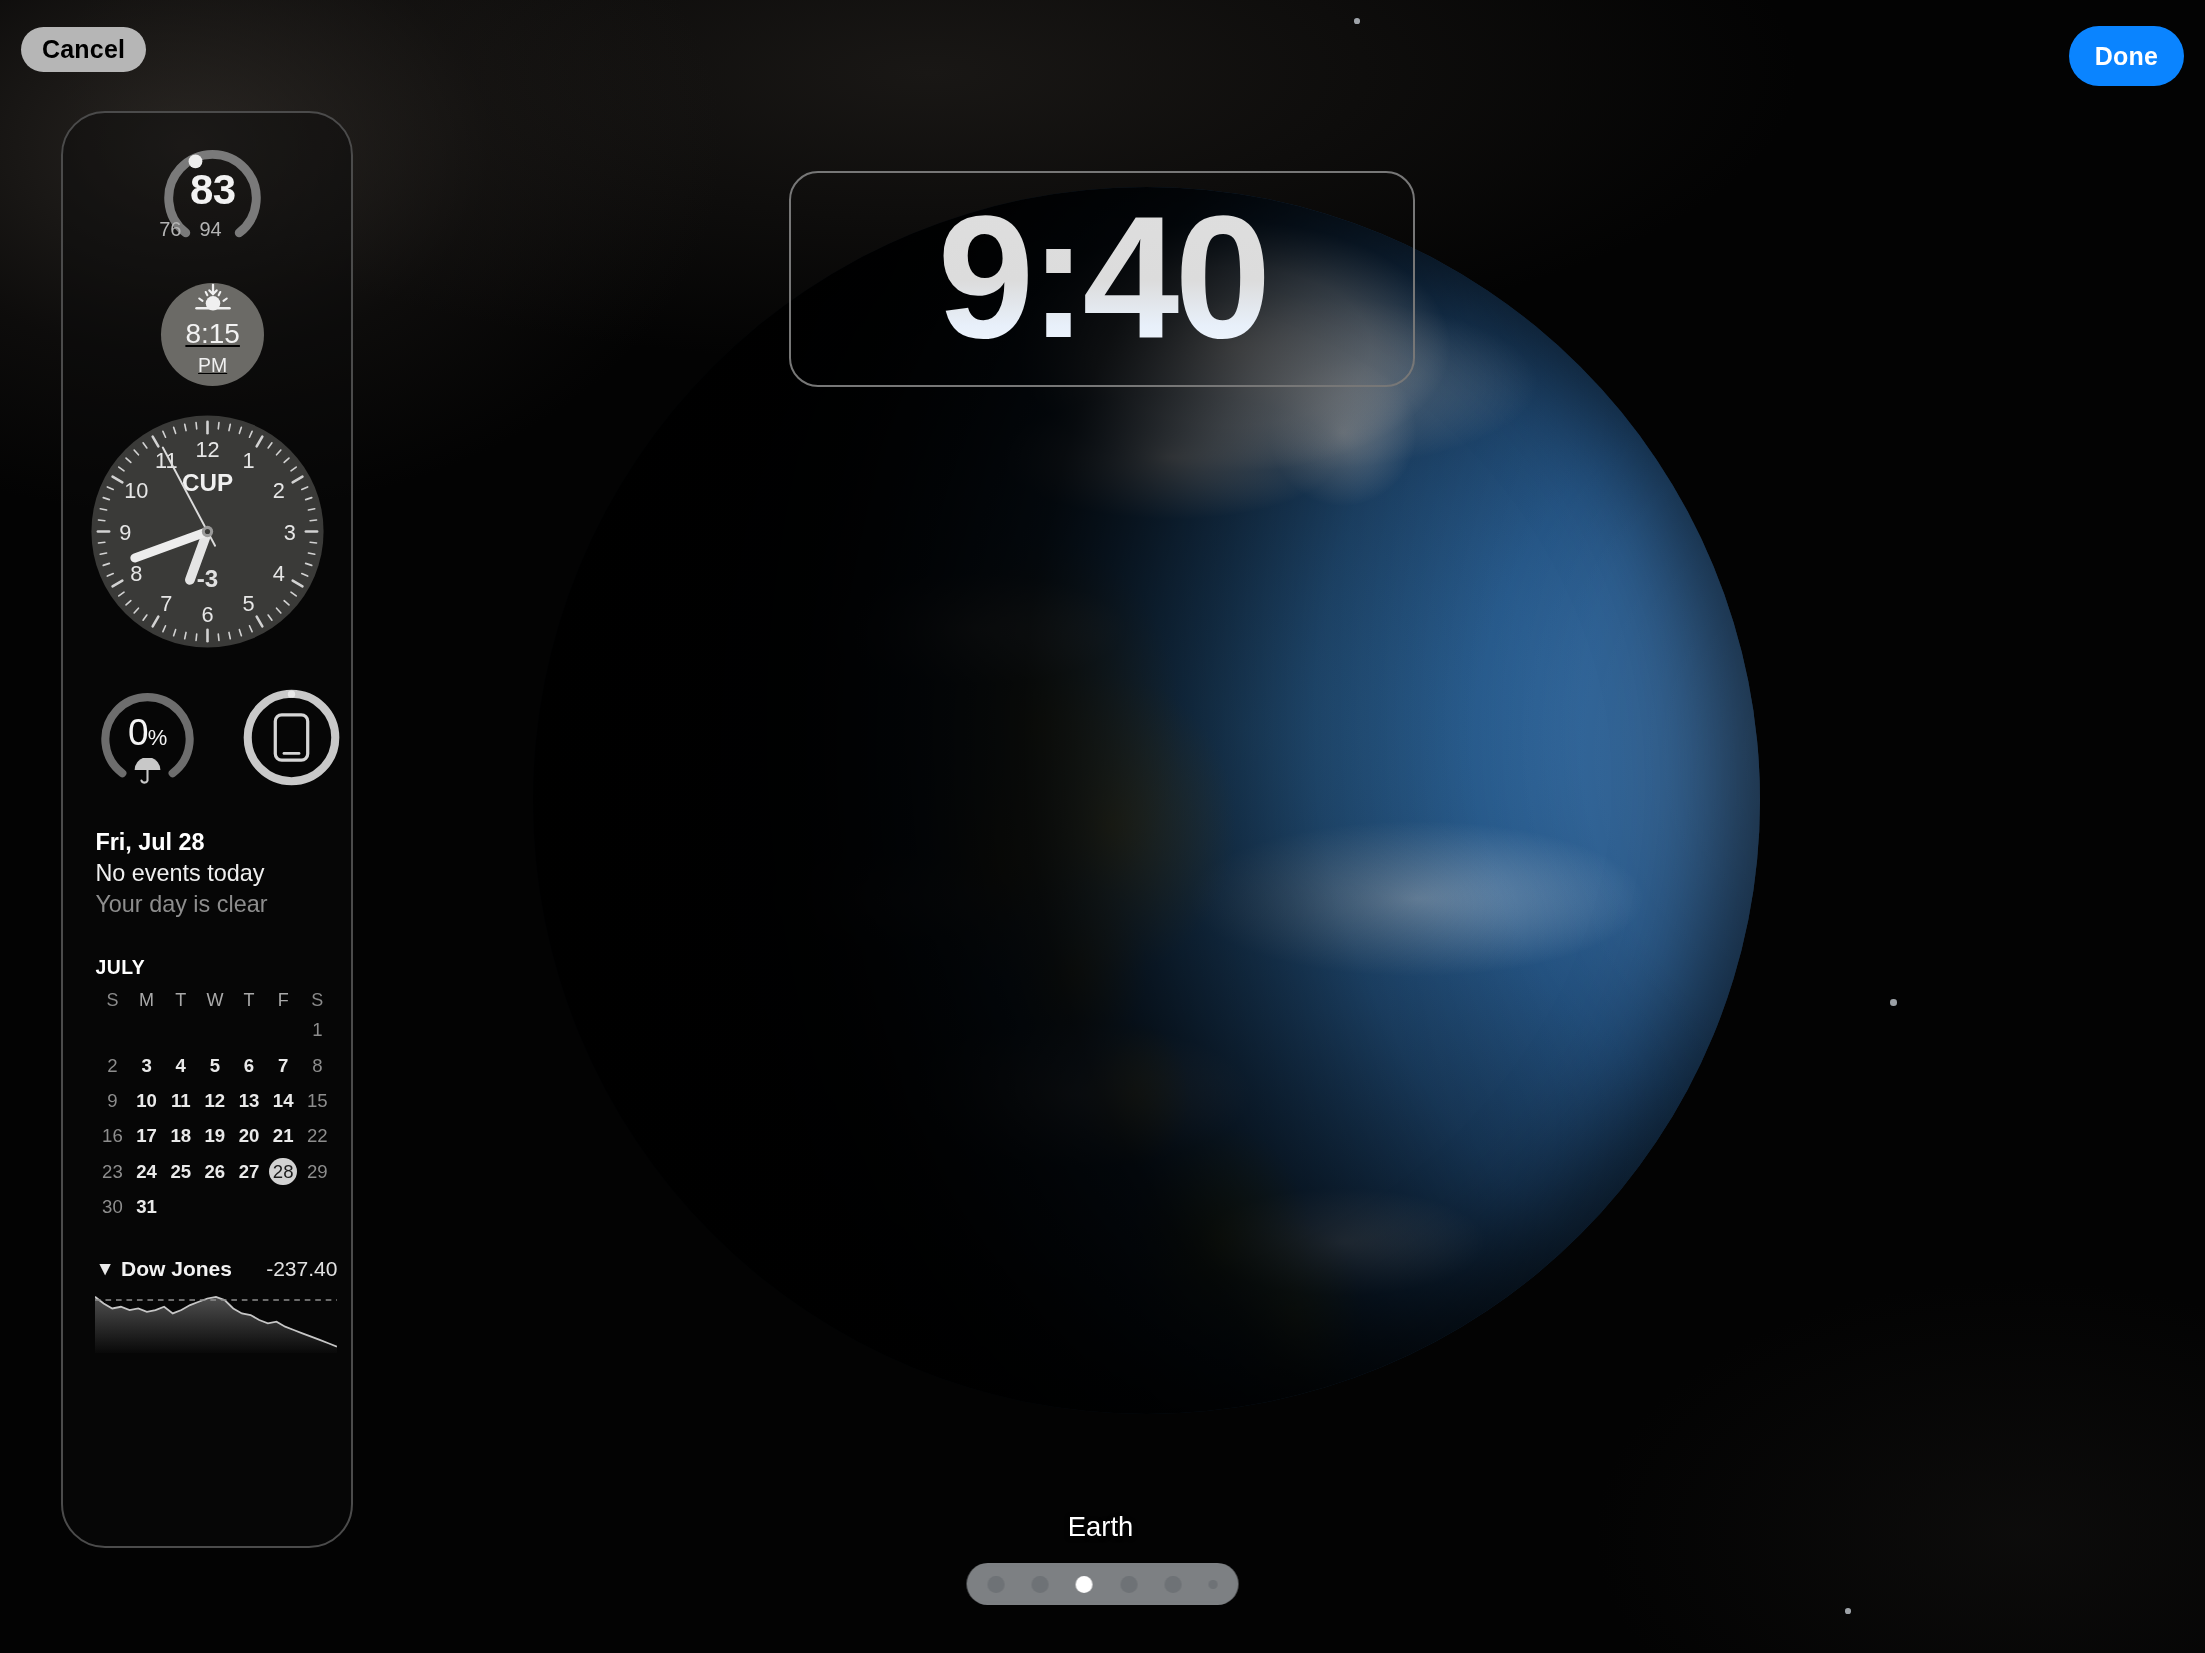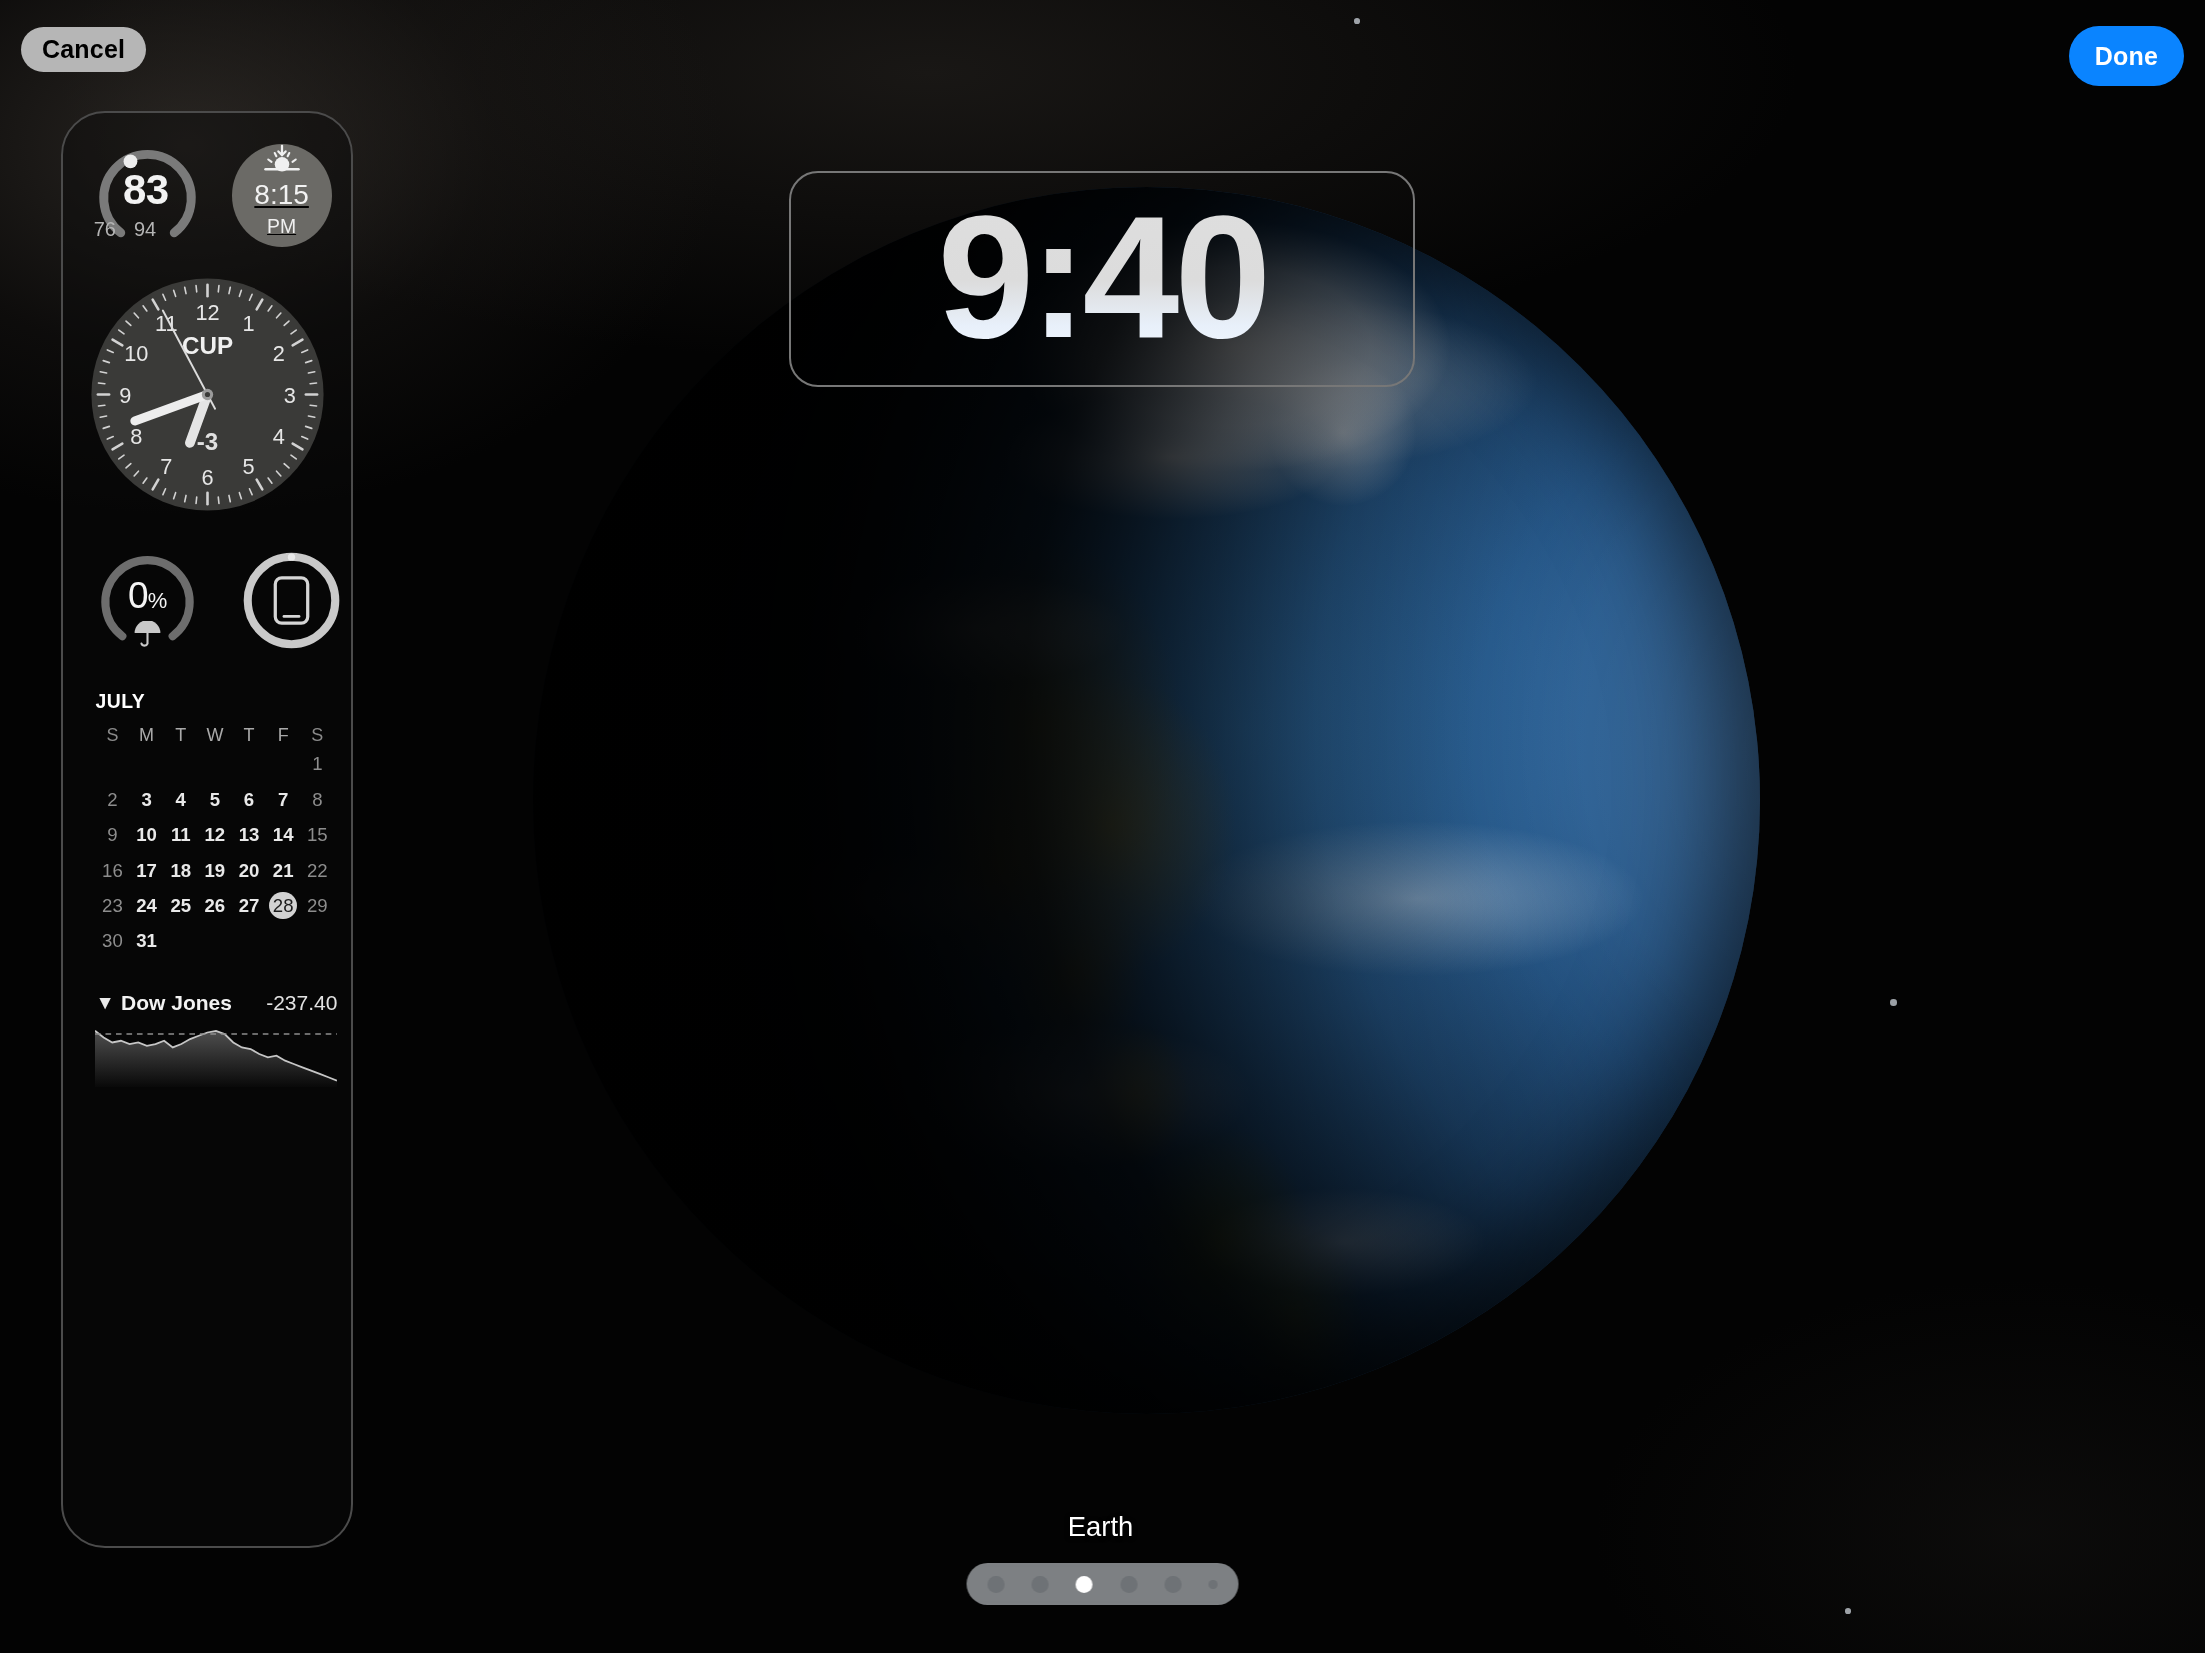--- a/index.html
+++ b/index.html
@@ -122,21 +122,21 @@
   #widget-panel {
     position:absolute;
     left:61px; top:111px;
     width:292px; height:1437px;
     border:2.4px solid #4b4b4b;
     border-radius:44px;
     background:rgba(12,12,12,0.45);
     padding:21px 19.4px 0 19.4px;
   }
 
-  .row-top { display:flex; align-items:center; gap:34px; margin:8px 0 0 11.3px; }
+  .row-top { display:flex; align-items:center; gap:34px; margin:8px 0 0 11.3px;flex-direction:column; }
 
   
   .gauge { position:relative; width:107px; height:107px; }
   .gauge svg { position:absolute; left:0; top:0; }
   .gauge-value {
     position:absolute; left:0; right:0; top:24px;
     text-align:center;
     font-size:42px; font-weight:bold; color:#f2f2f2;
     letter-spacing:-0.8px;
   }
@@ -416,20 +416,25 @@
       <div class="batt">
         <svg width="107" height="107" viewBox="0 0 132 132">
           <circle cx="66" cy="66" r="54" fill="none" stroke="#c9c9c9" stroke-width="10"></circle>
           <circle cx="66" cy="12.5" r="4.5" fill="#e8e8e8"></circle>
           <rect x="46" y="38" width="40" height="56" rx="8" fill="none" stroke="#d6d6d6" stroke-width="4"></rect>
           <rect x="55" y="84" width="22" height="3.4" rx="1.7" fill="#d6d6d6"></rect>
         </svg>
       </div>
     </div>
 
+    <div class="cal-event">
+      <div class="l1">Fri, Jul 28</div>
+      <div class="l2">No events today</div>
+      <div class="l3">Your day is clear</div>
+    </div>
 
     <div class="month">
       <div class="month-title">JULY</div>
       <div class="cal-grid" id="cal-dow">
           <div class="dow wk">S</div>
           <div class="dow">M</div>
           <div class="dow">T</div>
           <div class="dow">W</div>
           <div class="dow">T</div>
           <div class="dow">F</div>

